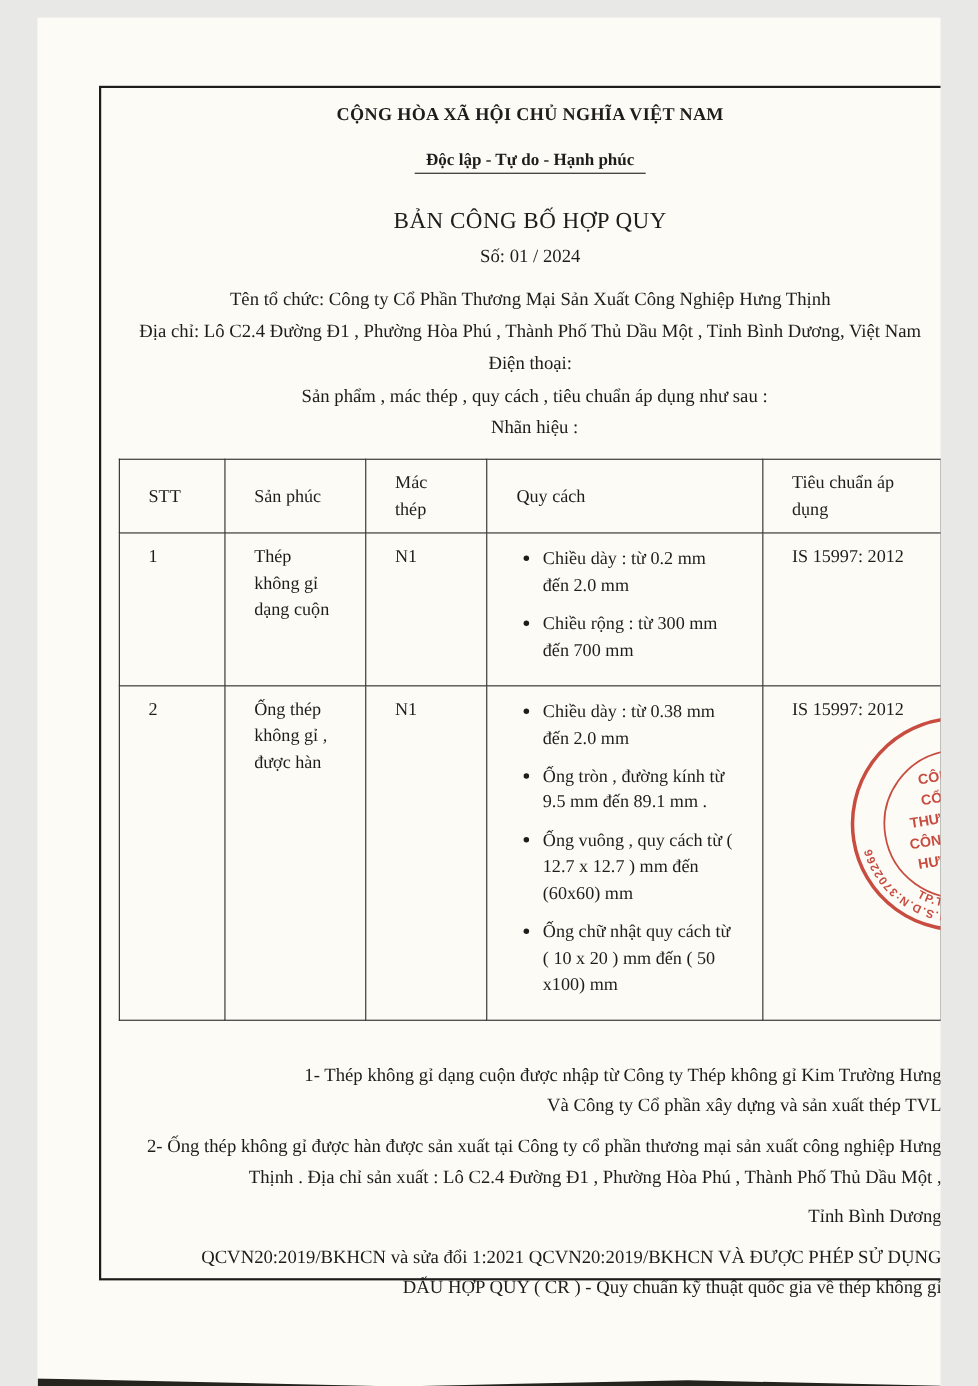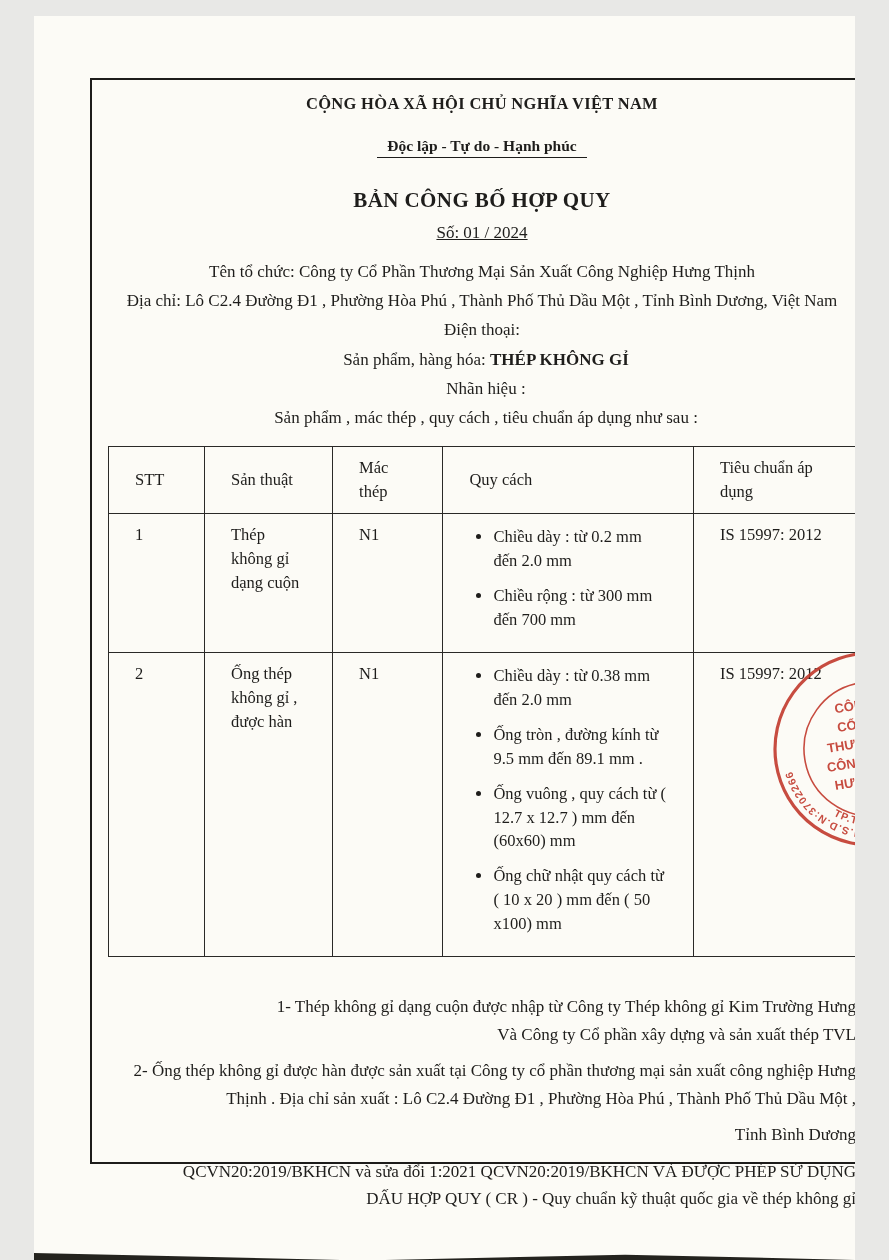--- a/index.html
+++ b/index.html
@@ -13,22 +13,22 @@
     position:absolute; left:56px; top:62px; width:784px; height:1086px;
     border:2px solid #1d1c1a; box-sizing:border-box;
     padding:10px 16px 0 16px;
   }
   .nat-header { text-align:center; margin-top:4px; }
   .nat-title { font-weight:bold; font-size:16.5px; letter-spacing:.3px; }
   .motto {
     display:inline-block; font-weight:bold; font-size:15.5px; margin-top:5px;
     padding:0 10px 2px 10px; border-bottom:1.5px solid #1d1c1a;
   }
-  .doc-title { text-align:center; font-weight:bold; font-size:21px; letter-spacing:.4px; margin:30px 0 0 0; }
-  .doc-number { text-align:center; font-size:17px; margin:10px 0 14px 0;text-decoration:underline; }
+  .doc-title { text-align:center; font-weight:normal; font-size:21px; letter-spacing:.4px; margin:30px 0 0 0; }
+  .doc-number { text-align:center; font-size:17px; margin:10px 0 14px 0; }
   .info p { margin:0; font-size:17px; line-height:1.72;text-align:center; }
   .info .indent { padding-left:8px; }
   .product-value { font-weight:bold; }
   table.spec {
     width:100%; border-collapse:collapse; margin-top:14px;
     font-size:16.5px;
   }
   table.spec th, table.spec td {
     border:1.4px solid #2a2927; vertical-align:top; padding:9px 26px;
     font-weight:normal; text-align:left; line-height:1.45;
@@ -75,30 +75,29 @@
       <span class="motto">Độc lập - Tự do - Hạnh phúc</span>
     </div>
 
     <h1 class="doc-title">BẢN CÔNG BỐ HỢP QUY</h1>
     <div class="doc-number">Số: 01 / 2024</div>
 
     <div class="info">
       <p>Tên tổ chức: Công ty Cổ Phần Thương Mại Sản Xuất Công Nghiệp Hưng Thịnh</p>
       <p>Địa chỉ: Lô C2.4 Đường Đ1 , Phường Hòa Phú , Thành Phố Thủ Dầu Một , Tỉnh Bình Dương, Việt Nam</p>
       <p>Điện thoại:</p>
-      <p class="indent"><span>Sản phẩm, hàng hóa: </span><span class="product-value">THÉP KHÔNG GỈ</span></p>
+      <p class="indent">Sản phẩm , mác thép , quy cách , tiêu chuẩn áp dụng như sau :</p>
       <p class="indent">Nhãn hiệu :</p>
-      <p class="indent">Sản phẩm , mác thép , quy cách , tiêu chuẩn áp dụng như sau :</p>
     </div>
 
     <table class="spec">
       <thead>
         <tr>
           <th class="col-stt">STT</th>
-          <th class="col-prod">Sản thuật</th>
+          <th class="col-prod">Sản phúc</th>
           <th class="col-grade">Mác thép</th>
           <th class="col-spec">Quy cách</th>
           <th class="col-std">Tiêu chuẩn áp dụng</th>
         </tr>
       </thead>
       <tbody>
         <tr>
           <td class="cell-stt">1</td>
           <td>Thép không gỉ dạng cuộn</td>
           <td class="cell-grade">N1</td>

